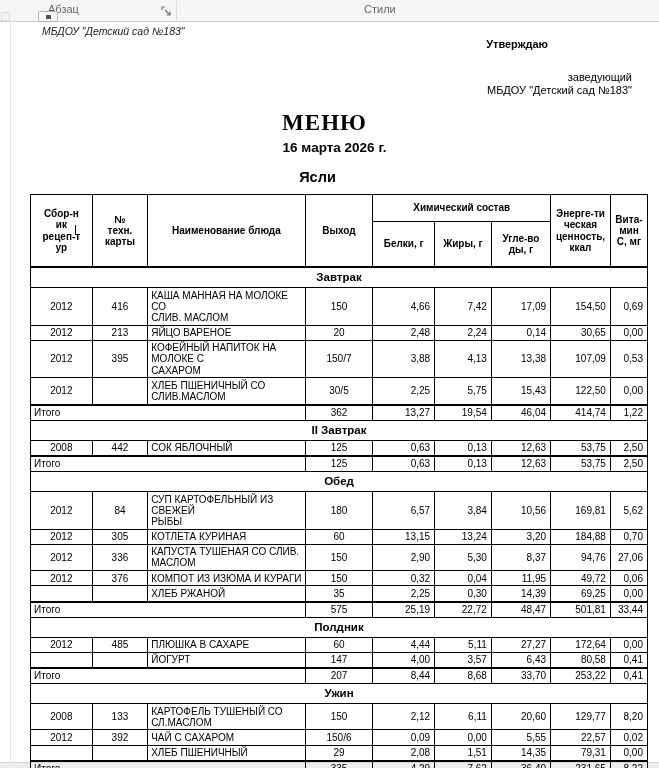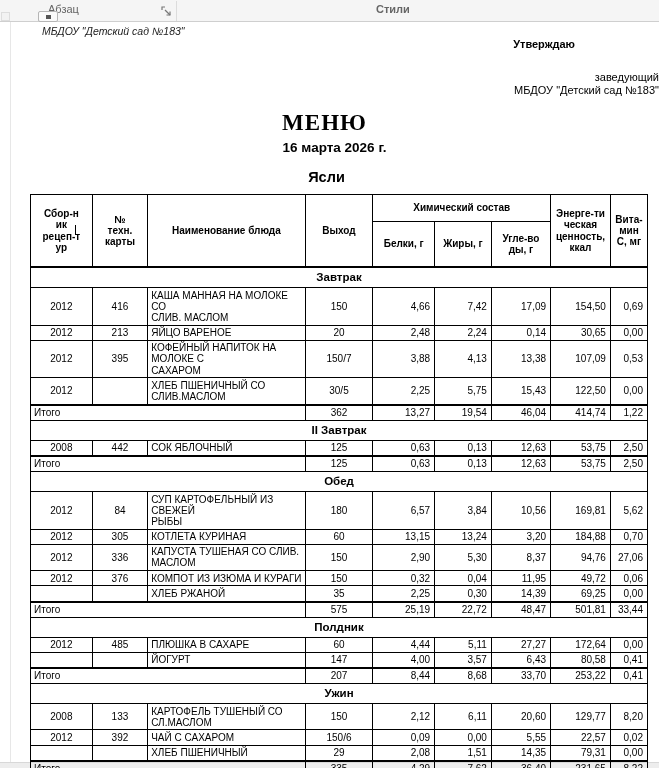--- a/index.html
+++ b/index.html
@@ -7,43 +7,43 @@
   body {
     width:659px; height:768px; position:relative; overflow:hidden;
     background:#ffffff; color:#000;
     font-family:"Liberation Sans", sans-serif;
   }
   
   .ribbon { position:absolute; top:0; left:0; width:659px; height:22px;
     background:#f5f5f5; border-bottom:1px solid #cfcfcf; }
   .ribbon .grp-label { position:absolute; top:3px; font-size:11px; color:#666; }
   .grp-paragraph { left:48px; }
-  .grp-styles { left:376px;font-weight:bold; }
+  .grp-styles { left:364px; }
   .launcher { position:absolute; left:161px; top:4px; width:12px; height:12px; cursor:pointer; }
   .ribbon-sep { position:absolute; left:176px; top:1px; width:1px; height:20px; background:#dcdcdc; }
   .tab-selector { position:absolute; left:38px; top:11px; width:20px; height:11px;
     background:#fafafa; border:1px solid #b5b5b5; border-radius:2px; z-index:3; }
   .tab-selector .mark { position:absolute; left:7px; top:3px; width:5px; height:4px; background:#555; }
   .corner-box { position:absolute; left:1px; top:12px; width:9px; height:9px;
     background:#f2f2f2; border:1px solid #ddd; }
   .page-edge { position:absolute; left:10px; top:22px; height:740px; width:1px; background:#e7e7e7; }
   .bottom-bar { position:absolute; left:0; bottom:0; width:659px; height:6px;
     background:#ededed; border-top:1px solid #d8d8d8; }
   
   .org-line { position:absolute; left:42px; top:25px; font-size:10.5px; font-style:italic; color:#222; }
-  .approve-block { position:absolute; right:0; top:38px; text-align:right;
+  .approve-block { position:absolute; right:27px; top:38px; text-align:right;
     font-size:11px; line-height:13.5px; }
   .approve-word { font-weight:bold; padding-right:84px; }
   .approver { margin-top:19px; }
   
   .menu-title { position:absolute; left:0; width:649px; top:110px; text-align:center;
     font-family:"Liberation Serif", serif; font-weight:bold; font-size:23px; letter-spacing:1px; }
   .menu-date { position:absolute; left:10px; width:649px; top:140px; text-align:center;
     font-weight:bold; font-size:13.5px; }
-  .menu-group { position:absolute; left:13px; width:627px; top:169px; text-align:center;
+  .menu-group { position:absolute; left:4px; width:627px; top:169px; text-align:center;
     font-weight:bold; font-size:14.5px; }
   
   .table-wrap { position:absolute; left:30px; top:194px; width:618px; }
   table { width:100%; border-collapse:collapse; table-layout:fixed;
     font-size:10px; line-height:1.12; }
   th, td { border:1px solid #000; padding:1.5px 3px; vertical-align:middle; overflow:hidden; }
   thead th { font-weight:bold; text-align:center; white-space:pre-line; padding:2px 1px;
     border-bottom-width:2px; position:relative; }
   thead tr.tier1 th.span-chem { border-bottom-width:1px; }
   td.c { text-align:center; }

